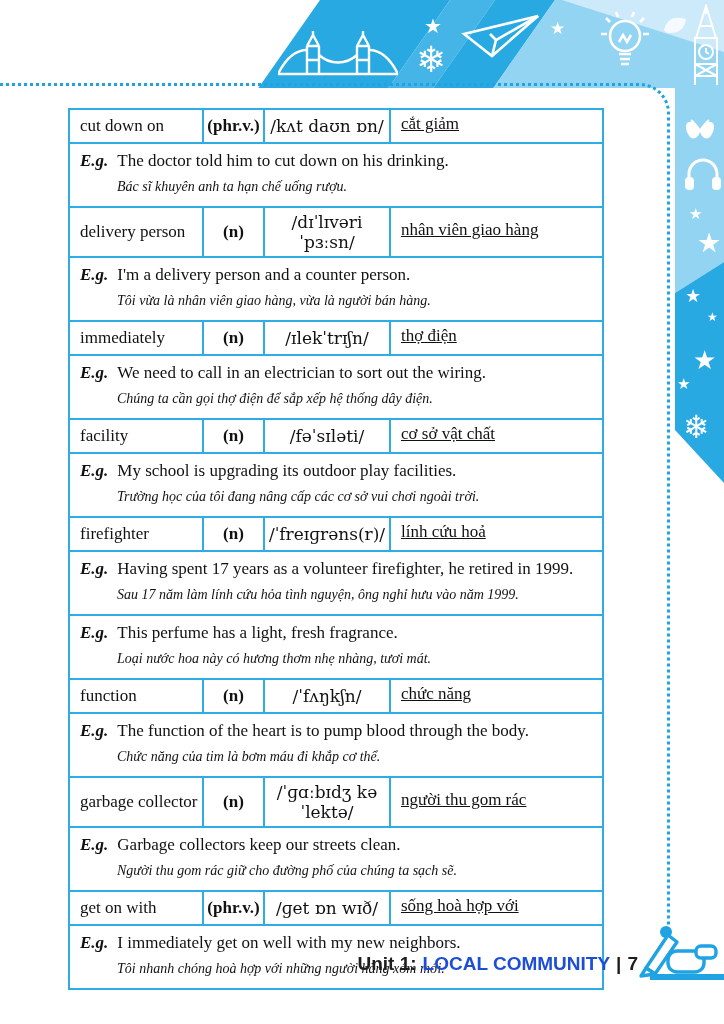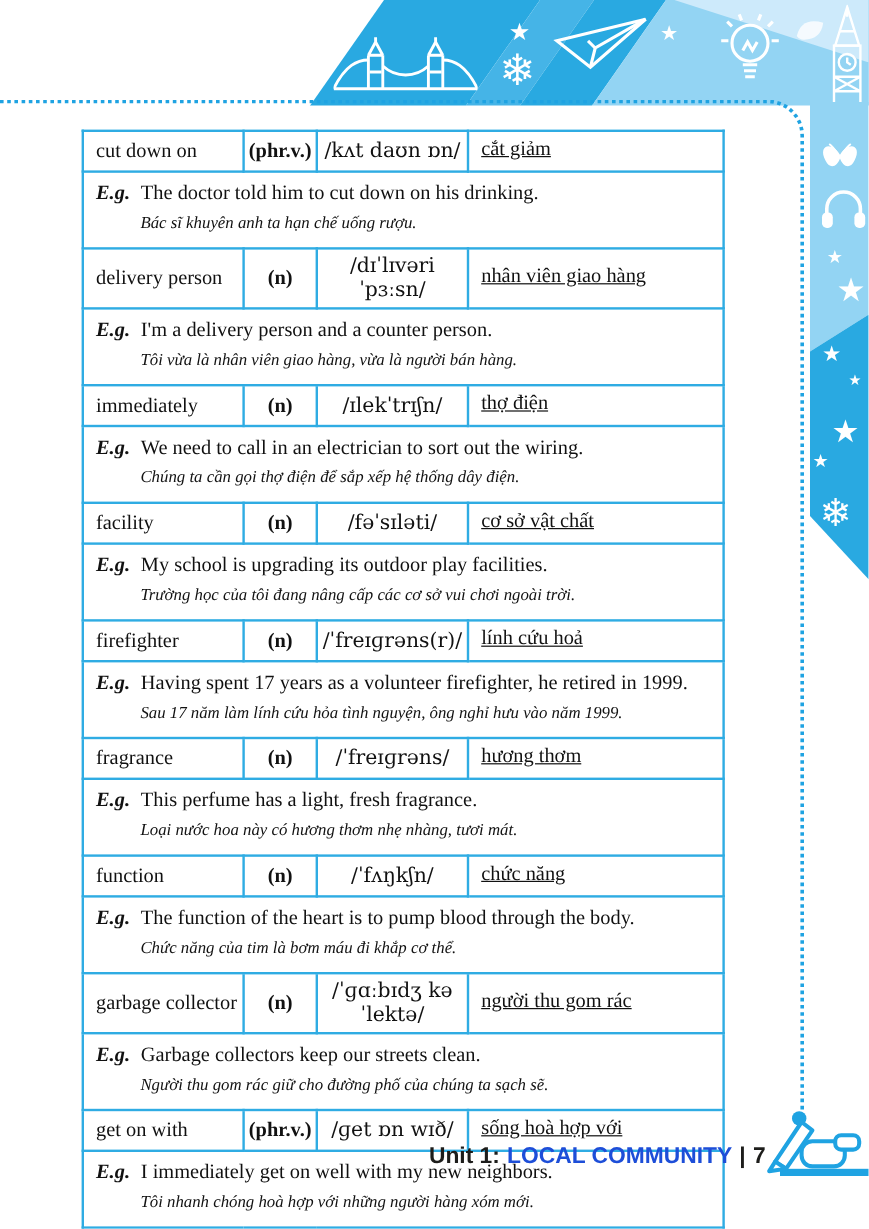--- a/index.html
+++ b/index.html
@@ -214,26 +214,20 @@
   <tr>
     <td class="c-eg" colspan="4">
       <div class="eg-en">
         <span class="eg-label">E.g.</span><span class="eg-text">Having spent 17 years as a volunteer firefighter, he retired in 1999.</span>
       </div>
       <div class="eg-vi">Sau 17 năm làm lính cứu hỏa tình nguyện, ông nghỉ hưu vào năm 1999.</div>
     </td>
   </tr>
 
   <tr>
-    <td class="c-word">fragrance</td>
-    <td class="c-pos">(n)</td>
-    <td class="c-ipa">/ˈfreɪɡrəns/</td>
-    <td class="c-mean">hương thơm</td>
-  </tr>
-  <tr>
     <td class="c-eg" colspan="4">
       <div class="eg-en">
         <span class="eg-label">E.g.</span><span class="eg-text">This perfume has a light, fresh fragrance.</span>
       </div>
       <div class="eg-vi">Loại nước hoa này có hương thơm nhẹ nhàng, tươi mát.</div>
     </td>
   </tr>
 
   <tr>
     <td class="c-word">function</td>

